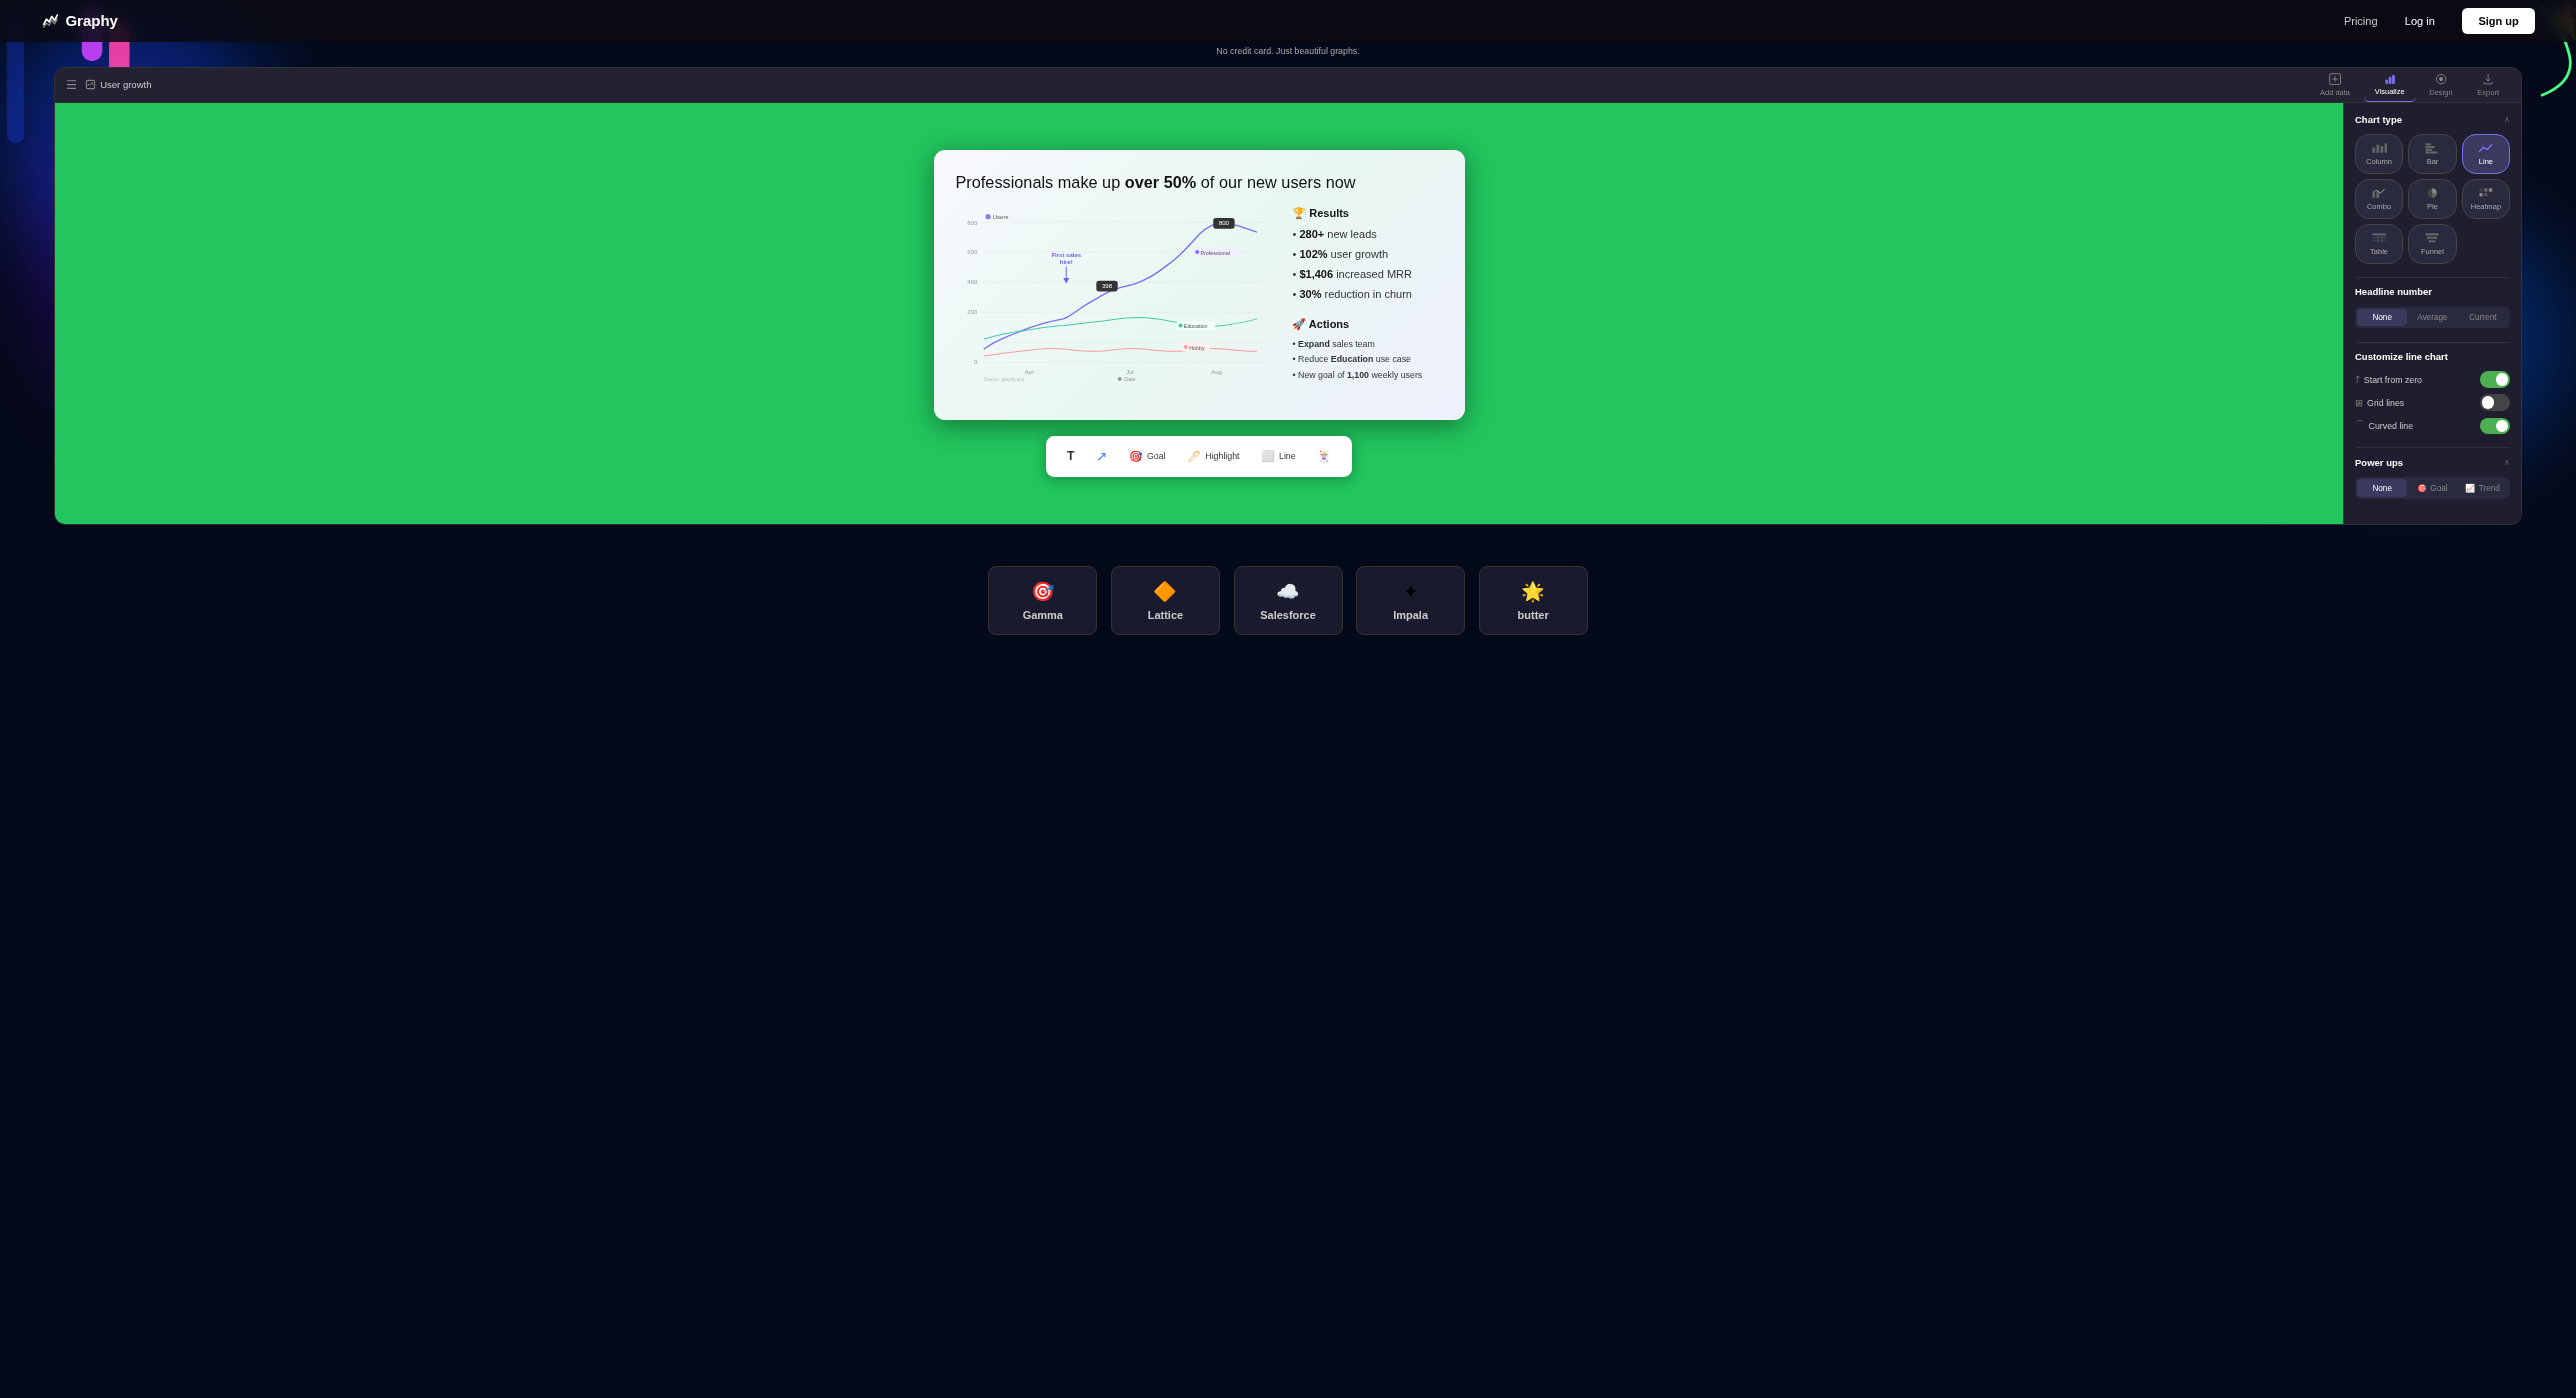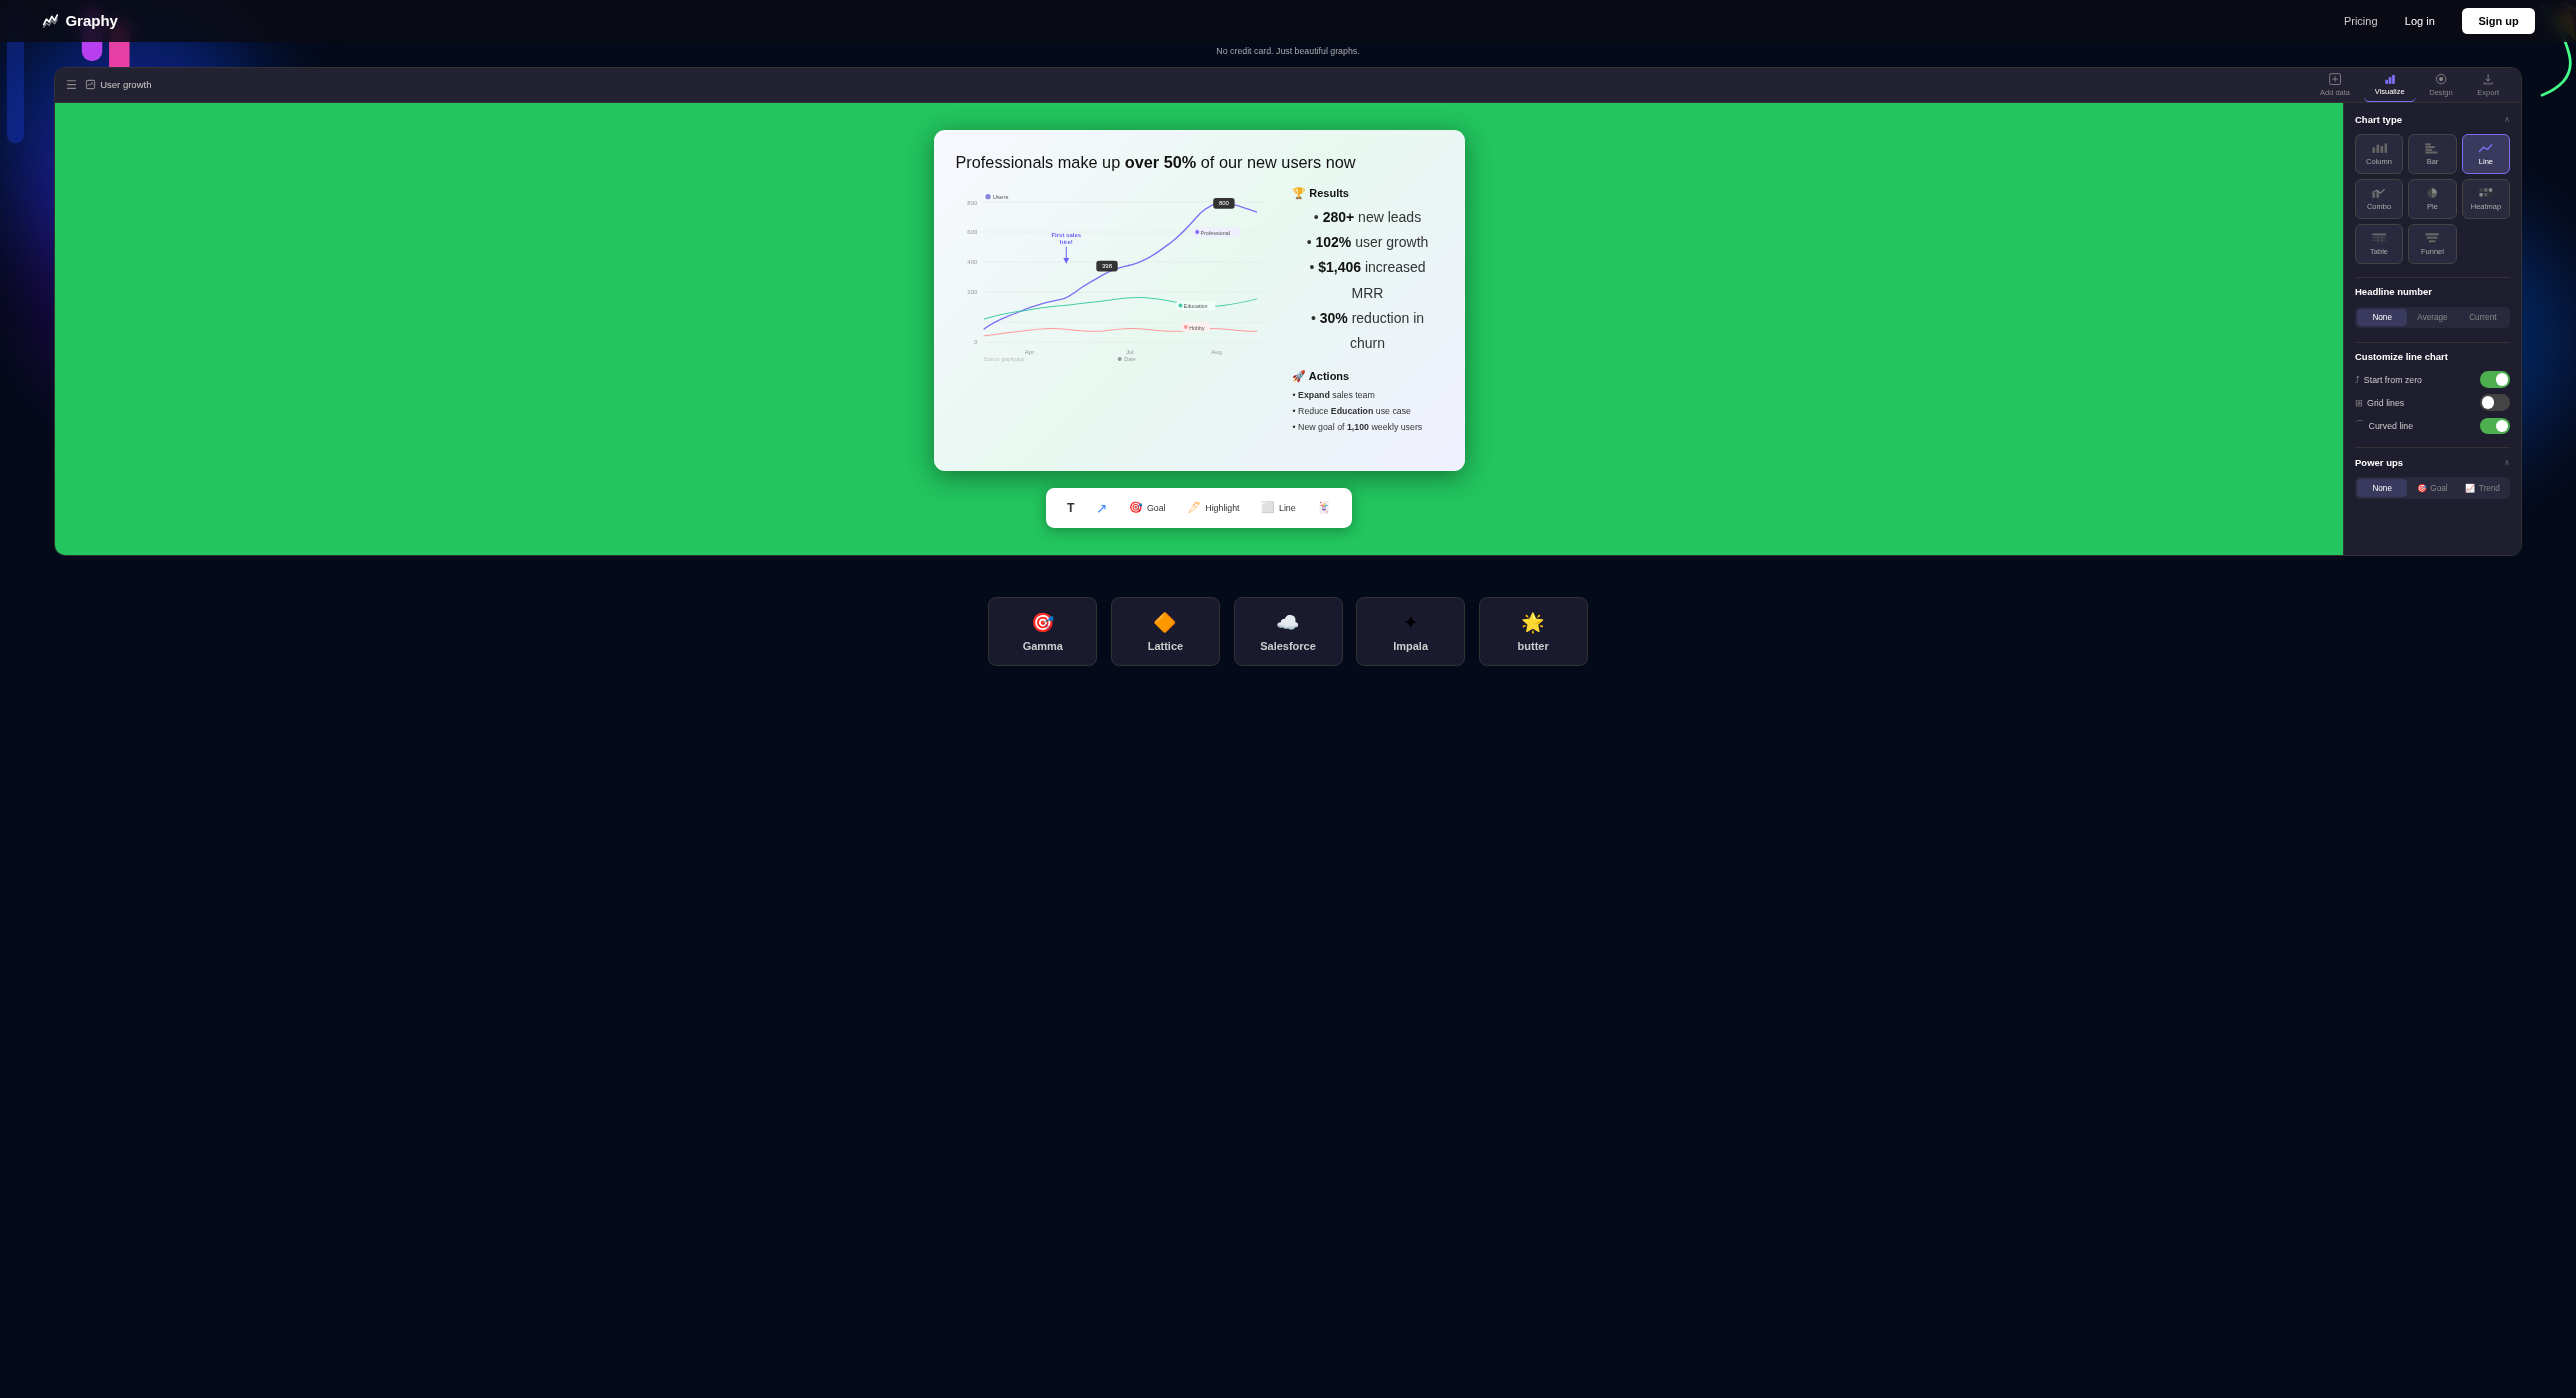--- a/index.html
+++ b/index.html
@@ -212,24 +212,23 @@
       margin-bottom: 13.6px;
     }
     .results-title {
       font-size: 11px;
       font-weight: 700;
       color: #111;
       margin-bottom: 5.4px;
     }
     .results-list {
       list-style: none;
-      font-size: 14px;
+      font-size: 11px;
       color: #333;
       line-height: 1.8;
-      text-align: center;
     }
     .results-list li::before { content: "• "; }
     .results-list strong { font-weight: 700; color: #111; }
 
     .actions-title {
       font-size: 11px;
       font-weight: 700;
       color: #111;
       margin-bottom: 5.4px;
     }
@@ -305,21 +304,21 @@
     
     .chart-type-grid {
       display: grid;
       grid-template-columns: 1fr 1fr 1fr;
       gap: 5.4px;
       margin-bottom: 11px;
     }
     .chart-type-btn {
       background: #2a2a3e;
       border: 0.7px solid #444;
-      border-radius: 6px;
+      border-radius: 14px;
       padding: 6.8px 4.1px;
       cursor: pointer;
       display: flex;
       flex-direction: column;
       align-items: center;
       gap: 2.7px;
       color: #aaa;
       font-size: 7.5px;
     }
     .chart-type-btn.active {

